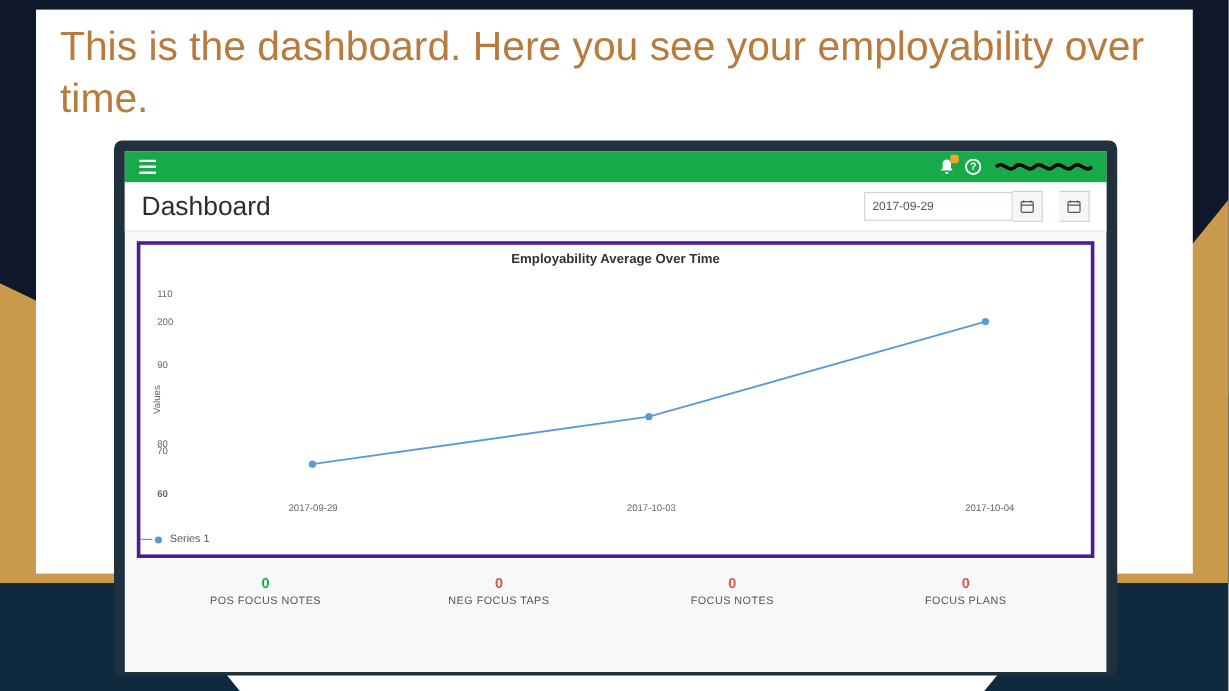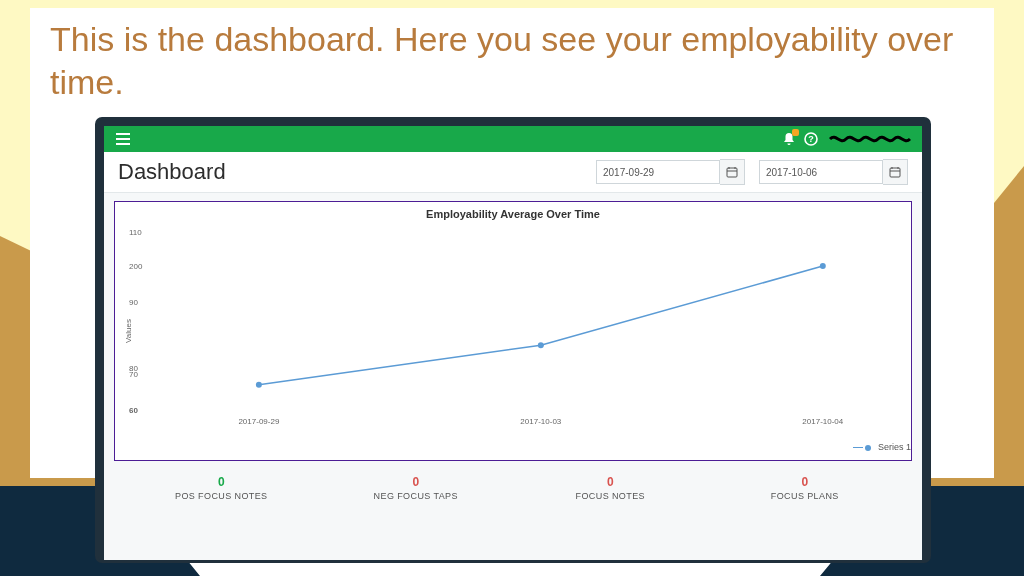--- a/index.html
+++ b/index.html
@@ -1,16 +1,16 @@
 <!DOCTYPE html>
 <html><head>
 <meta charset="utf-8">
 <style>
   html,body{margin:0;padding:0;width:1024px;height:576px;font-family:"Segoe UI",Arial,sans-serif;overflow:hidden;background:#fff}
-  .stage{position:relative;width:1024px;height:486px;background:#fef9c3}
+  .stage{position:relative;width:1024px;height:486px;background:#0f172a}
   
   .bg-dark{position:absolute;left:0;top:0;width:1024px;height:576px;background:#0f2a3f;clip-path:polygon(0 0,1024px 0,1024px 576px,820px 576px,1024px 330px,1024px 0,0 0,0 330px,200px 576px,0 576px);z-index:0}
   .bg-gold{position:absolute;left:0;bottom:0;width:1024px;height:320px;background:#c99a4b;clip-path:polygon(0 70px,520px 320px,0 320px);z-index:0}
   .bg-gold2{position:absolute;right:0;bottom:0;width:300px;height:320px;background:#c99a4b;clip-path:polygon(300px 0,300px 320px,40px 320px);z-index:0}
   .slide-inner{position:absolute;left:30px;top:8px;right:30px;bottom:8px;background:#fff;z-index:1}
   .headline{position:absolute;left:50px;top:18px;right:60px;color:#b87b3d;font-size:34px;line-height:1.25;font-weight:400;z-index:3}
   
   .app-frame{position:absolute;left:98px;top:120px;width:830px;height:440px;background:#20303c;border-radius:4px;z-index:2;box-shadow:0 0 0 3px #20303c}
   .app-inner{position:absolute;left:6px;top:6px;right:6px;bottom:0;background:#f6f8f9}
   .topbar{height:26px;background:#18a94a;display:flex;align-items:center;padding:0 8px;color:#fff}
@@ -18,27 +18,27 @@
   .topbar svg{display:block}
   .icon-btn{width:22px;height:22px;display:flex;align-items:center;justify-content:center;color:#fff}
   .badge{position:relative}
   .badge::after{content:"";position:absolute;top:1px;right:1px;width:7px;height:7px;background:#f5a623;border-radius:2px}
   .scribble{width:86px;height:14px;margin-left:6px}
   .panel-head{height:40px;background:#fff;border-bottom:1px solid #e3e8ea;display:flex;align-items:center;padding:0 14px}
   .panel-title{font-size:22px;color:#2d2d2d;font-weight:400}
   .date-group{display:flex;align-items:center;margin-left:8px}
   .date-input{width:110px;height:22px;border:1px solid #cfd6da;background:#fff;font-size:10px;color:#555;padding:0 6px;display:flex;align-items:center}
   .date-btn{width:24px;height:24px;border:1px solid #cfd6da;border-left:none;background:#f4f6f7;display:flex;align-items:center;justify-content:center}
-  .chart-wrap{position:relative;background:#fff;margin:8px 10px 0 10px;height:258px;border:1px solid #4c1d95}
+  .chart-wrap{position:relative;background:#fff;margin:8px 10px 0 10px;height:258px;border:3px solid #4c1d95}
   .chart-title{text-align:center;font-size:11px;font-weight:600;color:#333;padding-top:6px}
   .yaxis-label{position:absolute;left:2px;top:50%;transform:translateY(-50%) rotate(-90deg);transform-origin:center;font-size:8px;color:#666}
   .plot{position:absolute;left:40px;right:14px;top:28px;bottom:50px}
   .ytick{position:absolute;left:-26px;font-size:8px;color:#666;transform:translateY(-50%)}
   .xtick{position:absolute;bottom:-16px;font-size:8px;color:#666;transform:translateX(-50%)}
-  .legend{position:absolute;bottom:8px;left:0;right:0;text-align:right;font-size:9px;color:#555}
+  .legend{position:absolute;bottom:8px;left:0;right:0;text-align:left;font-size:9px;color:#555}
   .legend .dot{display:inline-block;width:6px;height:6px;border-radius:50%;background:#5b9bd5;margin-right:4px;vertical-align:middle}
   .legend .dash{display:inline-block;width:10px;height:1px;background:#5b9bd5;vertical-align:middle;margin-right:2px}
   svg.lines{position:absolute;left:0;top:0;width:100%;height:100%}
   .counters{display:flex;justify-content:space-around;padding:14px 20px 0 20px}
   .counter{flex:1;text-align:center}
   .counter .val{font-size:12px;font-weight:600}
   .counter .lbl{font-size:9px;color:#545454;letter-spacing:.4px;margin-top:2px}
   .green{color:#18a94a}
   .red{color:#d9534f}
 </style>
@@ -87,21 +87,20 @@
         <div class="date-group">
           <div class="date-input">2017-09-29</div>
           <div class="date-btn">
             <svg width="12" height="12" viewBox="0 0 12 12">
                 <rect x="1" y="2" width="10" height="9" rx="1" fill="none" stroke="#555"></rect>
                 <path d="M1 5h10M3 1v2M9 1v2" stroke="#555"></path>
               </svg>
           </div>
         </div>
         <div class="date-group" style="margin-left:14px">
-          <div class="date-input">2017-10-06</div>
           <div class="date-btn">
             <svg width="12" height="12" viewBox="0 0 12 12">
                 <rect x="1" y="2" width="10" height="9" rx="1" fill="none" stroke="#555"></rect>
                 <path d="M1 5h10M3 1v2M9 1v2" stroke="#555"></path>
               </svg>
           </div>
         </div>
       </div>
 
       <div class="chart-wrap">
@@ -112,21 +111,21 @@
               <path d="M 103.9 154.8 L 385.8 115.2 L 667.8 36.0" fill="none" stroke="#5b9bd5" stroke-width="1.6"></path>
               <circle cx="103.88000000000001" cy="154.8" r="3" fill="#5b9bd5"></circle>
               <circle cx="385.84000000000003" cy="115.2" r="3" fill="#5b9bd5"></circle>
               <circle cx="667.8000000000001" cy="36" r="3" fill="#5b9bd5"></circle>
             </svg>
         <div class="ytick" style="top: 180px; font-weight: bold;">60</div>
             <div class="ytick" style="top: 144px;">70</div>
             <div class="ytick" style="top: 108px; margin-top: 30px;">80</div>
             <div class="ytick" style="top: 72px;">90</div>
             <div class="ytick" style="top: 36px;">200</div>
-            <div class="ytick" style="top: 2px;">110</div>
+            <div class="ytick" style="top: 13px;">110</div>
             <div class="xtick" style="left: 103.88px;">2017-09-29</div>
             <div class="xtick" style="left: 385.84px;">2017-10-03</div>
             <div class="xtick" style="left: 667.8px;">2017-10-04</div>
           </div>
         <div class="legend">
           <span class="dash"></span><span class="dot"></span>
           <span>Series 1</span>
         </div>
       </div>
 

